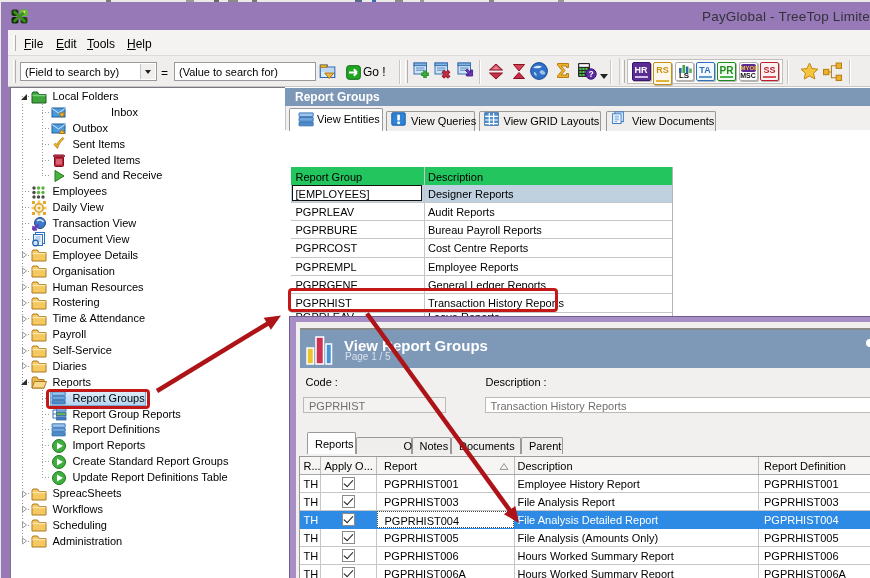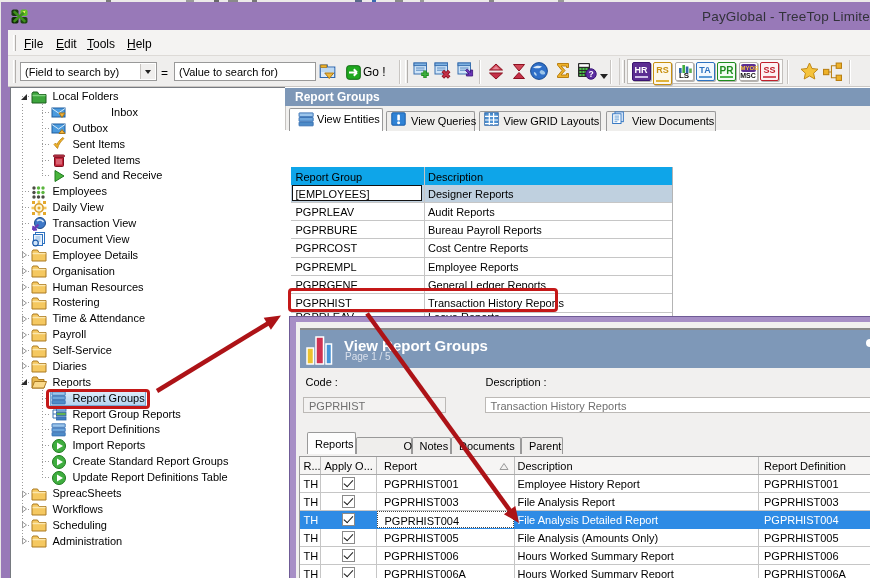--- a/index.html
+++ b/index.html
@@ -25,21 +25,21 @@
 #rightpanel{position:absolute;left:285px;top:87px;width:585px;height:491px;background:#fff;}
 #rptitle{position:absolute;left:0;top:1px;width:585px;height:18px;background:#7d97b7;}
 #rptitle span{position:absolute;left:10px;top:2px;color:#fff;font-weight:bold;font-size:12px;}
 #tabrow{position:absolute;left:0;top:19px;width:585px;height:24px;background:#f1f0ee;border-left:1px solid #c6c3c0;}
 .tab{position:absolute;background:#efeeec;border:1px solid #999;border-bottom:none;border-radius:2px 2px 0 0;}
 .tab.active{background:#fff;z-index:2;}
 .tlabel{position:absolute;white-space:nowrap;}
 #dragband{position:absolute;left:6px;top:43.5px;width:579px;height:35px;background:#7f9dc2;}
 #dragband span{position:absolute;left:10px;top:12px;color:#fff;}
 #mgrid{position:absolute;left:6px;top:80px;width:381.5px;}
-.mgh{position:absolute;left:0;top:0;width:381.5px;height:23px;background:#0ea5e9;border-bottom:1px solid #a8a8a8;}
+.mgh{position:absolute;left:0;top:0;width:381.5px;height:23px;background:#22c55e;border-bottom:1px solid #a8a8a8;}
 .mgr{position:absolute;left:0;width:381.5px;height:18.3px;border-bottom:1px solid #c6c6c6;}
 .c1{position:absolute;left:4.5px;top:3px;}
 .c2{position:absolute;left:137px;top:3px;}
 .mgv{position:absolute;left:132.5px;top:0;bottom:0;width:1px;background:#c6c6c6;}
 #dialog{position:absolute;left:289px;top:316px;width:581px;height:262px;background:#a78fc6;border:1px solid #6f5b96;border-right:none;border-bottom:none;z-index:10;}
 #dlgbody{position:absolute;left:6px;top:5px;width:575px;height:257px;background:#f1f0ef;}
 #dlghead{position:absolute;left:4px;top:6px;width:571px;height:39.5px;background:#7e98b8;border-top:2px solid #8a8a8a;}
 #dlgtitle{position:absolute;left:44px;top:7px;color:#fff;font-weight:bold;font-size:15px;white-space:nowrap;}
 #dlgpage{position:absolute;left:45px;top:21px;color:#d9e0eb;font-size:10px;}
 .flabel{position:absolute;font-size:11px;}

